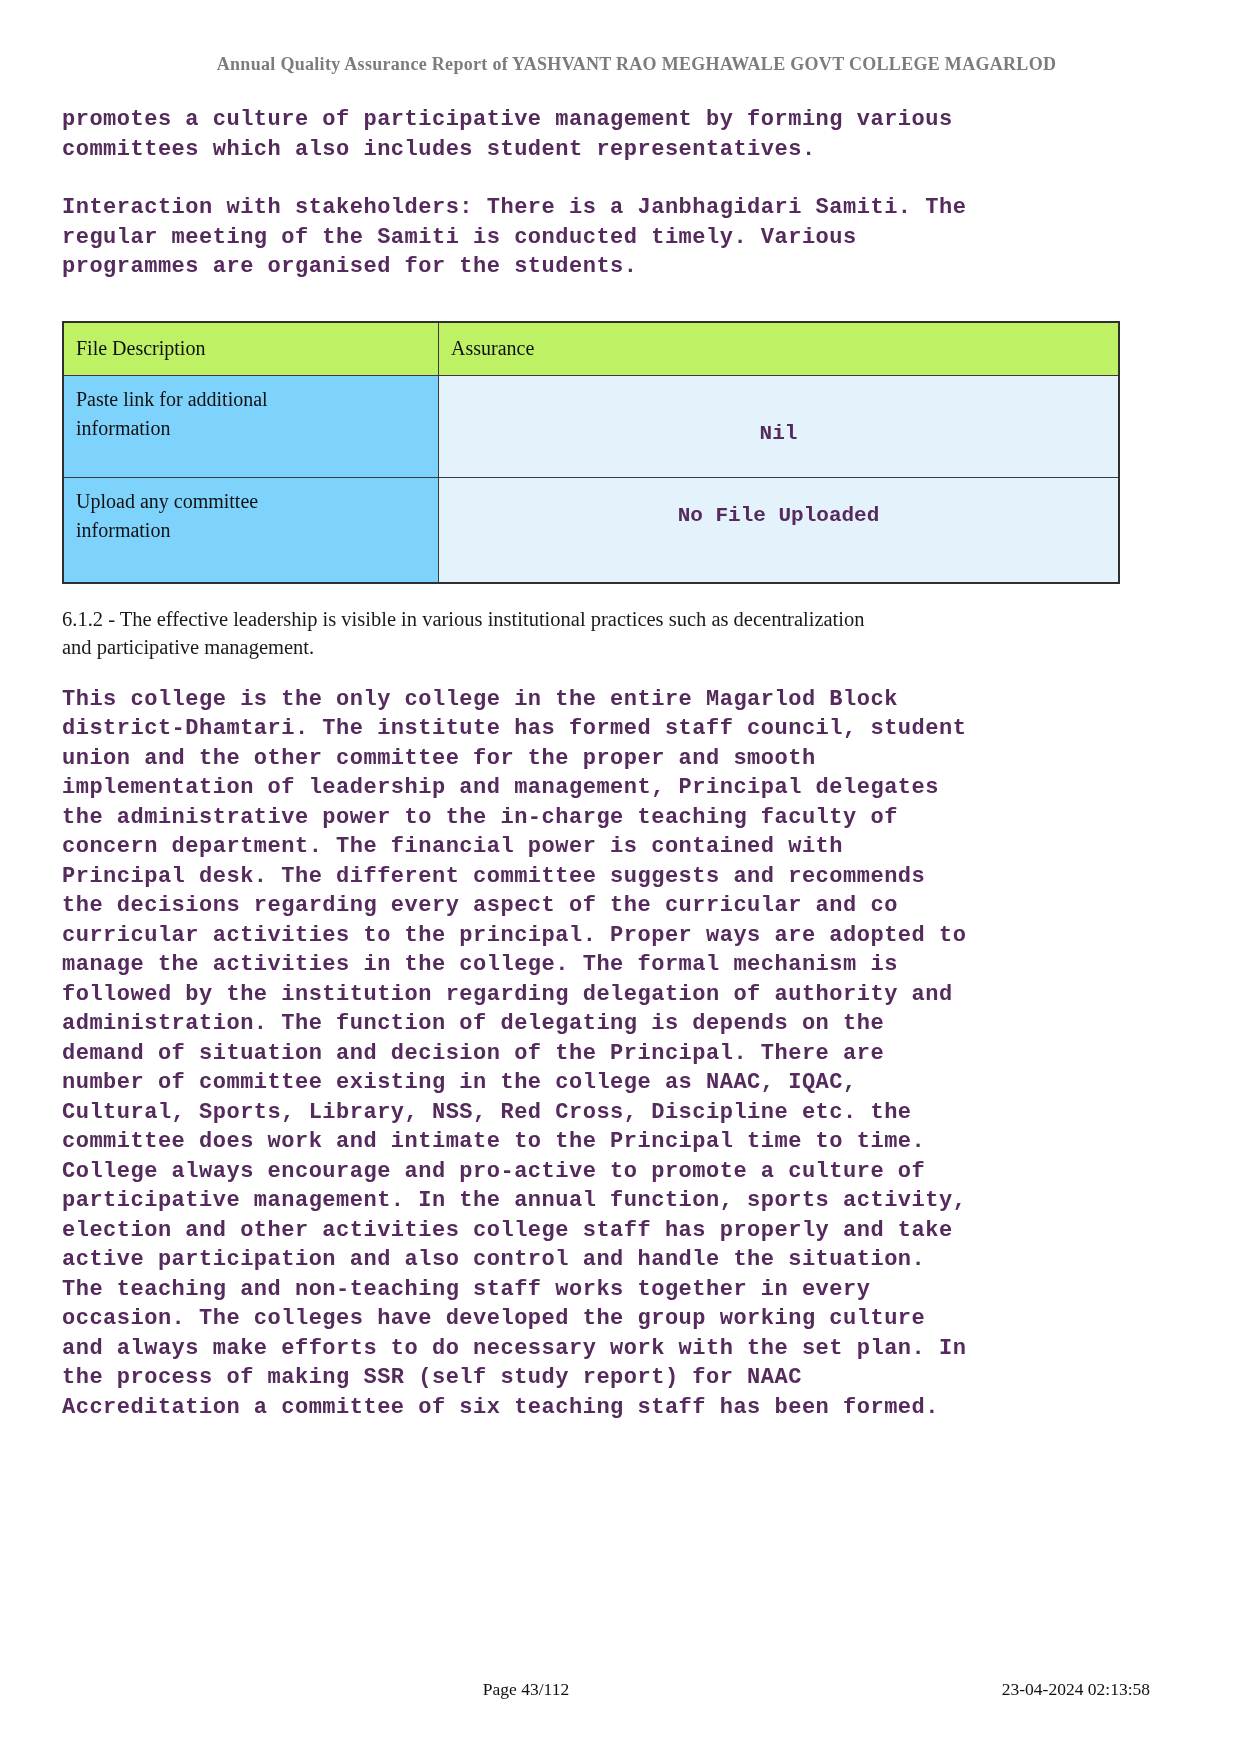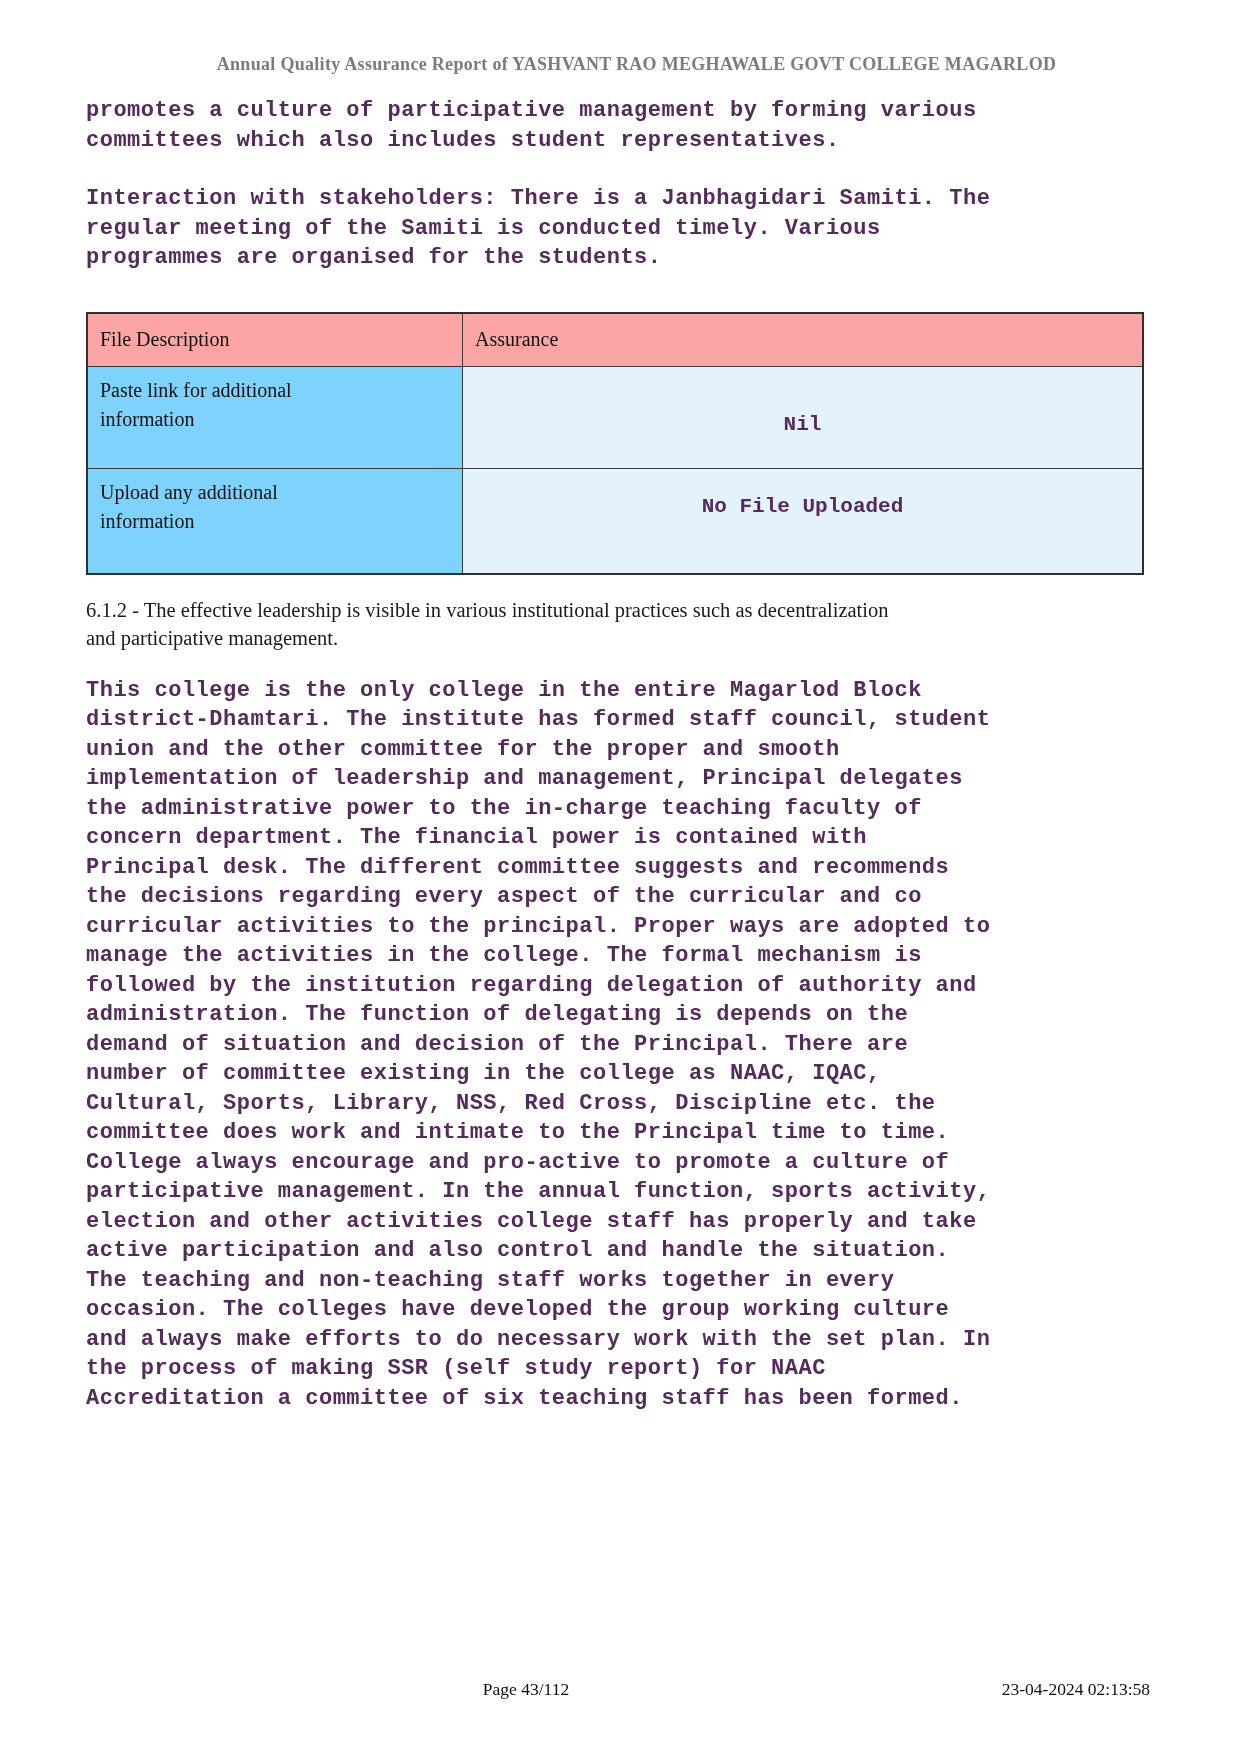--- a/index.html
+++ b/index.html
@@ -19,23 +19,22 @@
     text-align: center;
     font-family: "Liberation Serif", serif;
     font-weight: bold;
     font-size: 18px;
     color: #7c7c7c;
     letter-spacing: 0.3px;
   }
   .content {
     position: absolute;
     left: 62px;
-    top: 96px;
+    top: 105px;
     width: 1063px;
-    margin-left: 24px;
   }
   .mono {
     font-family: "Liberation Mono", "DejaVu Sans Mono", monospace;
     font-weight: bold;
     color: #552a5c;
   }
   .para {
     font-size: 22px;
     line-height: 29.5px;
     letter-spacing: 0.5px;
@@ -46,21 +45,21 @@
     margin-top: 39px;
     width: 1058px;
     border-collapse: collapse;
     border: 2px solid #2f2f2f;
   }
   .doc-table td, .doc-table th {
     border: 1px solid #3a3a3a;
     padding: 0;
   }
   .doc-table th {
-    background: #fca5a5;
+    background: #bef264;
     height: 52px;
     text-align: left;
     vertical-align: middle;
     font-weight: normal;
     font-size: 20px;
     color: #111111;
     padding-left: 12px;
   }
   .col-desc { width: 362px; }
   .cell-desc {
@@ -133,21 +132,21 @@
       </thead>
       <tbody>
         <tr class="row-link">
           <td class="cell-desc">
             <div class="inner">Paste link for additional information</div>
           </td>
           <td class="cell-doc mono">Nil</td>
         </tr>
         <tr class="row-upload">
           <td class="cell-desc">
-            <div class="inner">Upload any additional information</div>
+            <div class="inner">Upload any committee information</div>
           </td>
           <td class="cell-doc mono">No File Uploaded</td>
         </tr>
       </tbody>
     </table>
 
     <div class="section-heading">6.1.2 - The effective leadership is visible in various institutional practices such as decentralization
 and participative management.</div>
 
     <div class="para mono section-body">This college is the only college in the entire Magarlod Block

